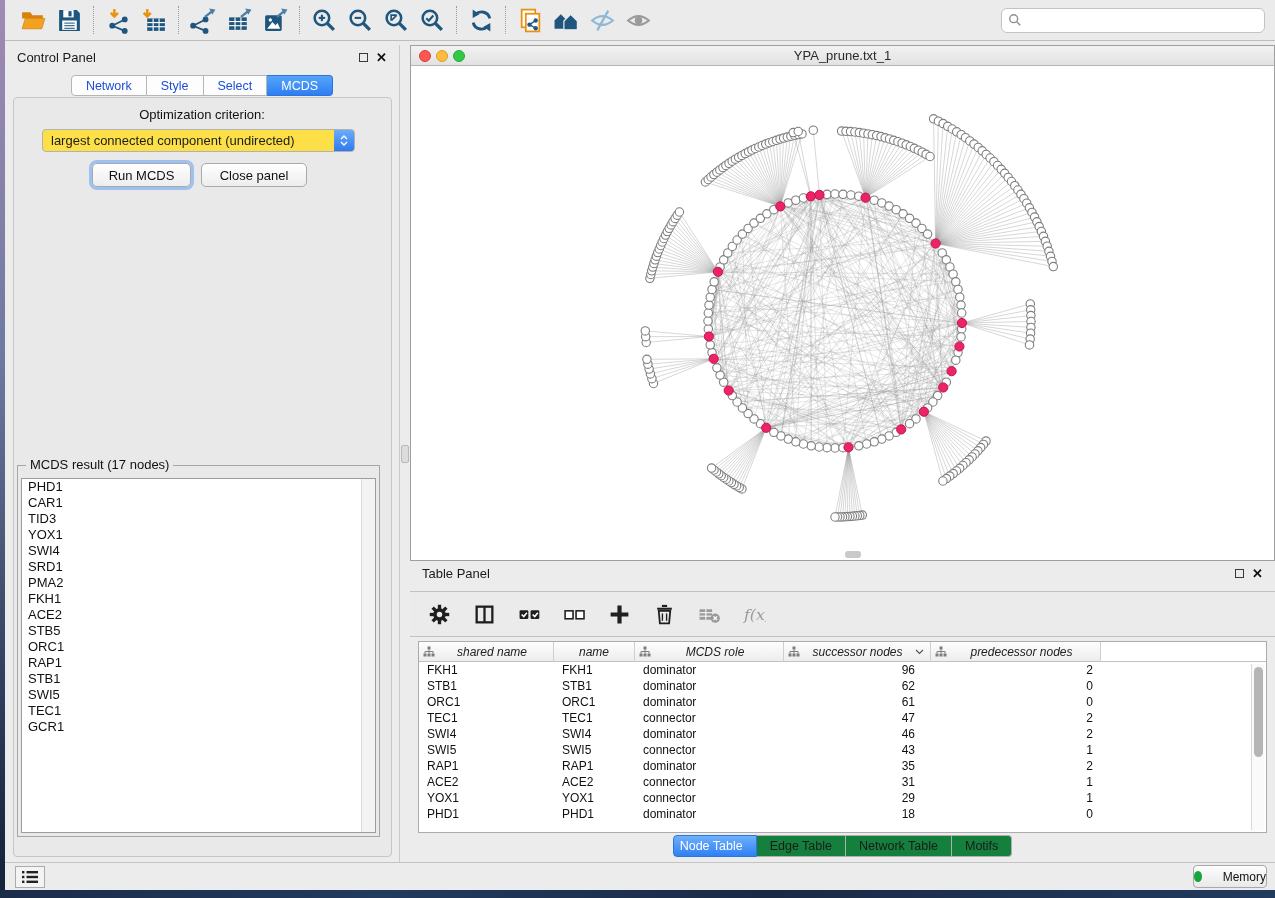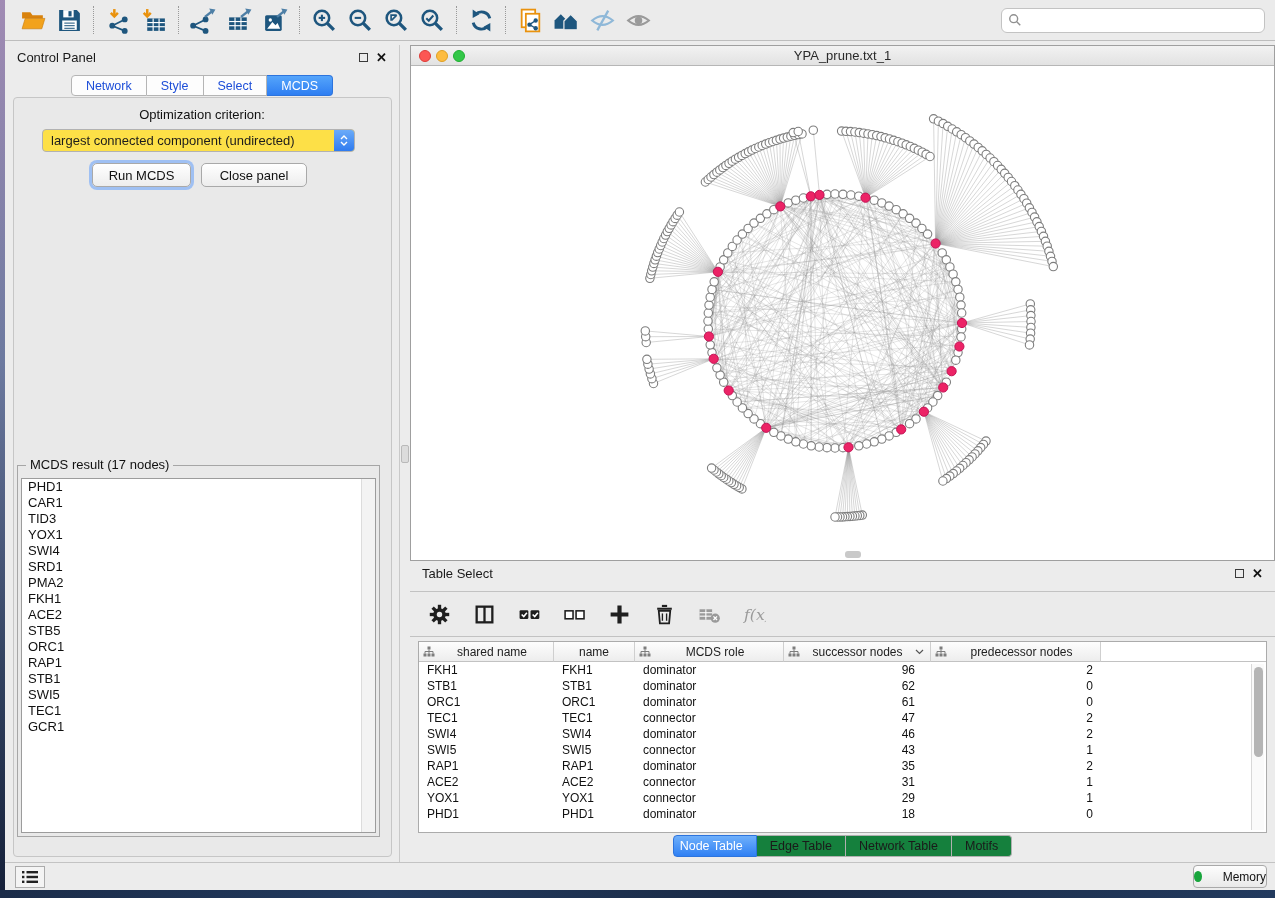--- a/index.html
+++ b/index.html
@@ -81,21 +81,21 @@
                 border-top:1px solid #c2c2c2; border-bottom:1px solid #c2c2c2; display:flex; align-items:center;
                 padding:0 14px; gap:15px; }
   .tp-btn { width:30px; height:30px; display:flex; align-items:center; justify-content:center; }
   .tp-btn svg { width:23px; height:23px; }
   #node-table { position:absolute; left:8px; top:80px; width:849px; height:192px; background:#fff;
                 border:1px solid #ababab; }
   .t-grid { display:grid; grid-template-columns:135px 81px 149px 147px 170px 1fr; }
   #t-header { height:20px; }
   #t-header .hcell { background:linear-gradient(180deg,#fdfdfd,#ededed); border-right:1px solid #cfcfcf;
                      border-bottom:1px solid #c2c2c2; display:flex; align-items:center; font-size:12px;
-                     color:#222; padding:0 4px; }
+                     color:#222; padding:0 4px;font-style:italic; }
   #t-header .hcell .hlabel { flex:1; text-align:center; }
   .org-ic { width:12px; height:12px; flex:0 0 12px; }
   .sort-ic { width:9px; height:6px; flex:0 0 9px; margin-right:2px; }
   .t-row { height:16px; }
   .t-row .cell { font-size:12px; line-height:16px; padding:0 8px; white-space:nowrap; overflow:hidden; color:#111; }
   .t-row .num { text-align:right; }
   .t-row .cell.suc { padding-right:16px; }
   #t-vscroll { position:absolute; right:2px; top:22px; bottom:2px; width:13px; background:#fafafa; border-left:1px solid #d8d8d8; }
   #t-vscroll .thumb { position:absolute; left:1.5px; top:3px; width:9px; height:90px; background:#b5b5b5; border-radius:5px; }
   #tp-tabs { position:absolute; left:0; top:274px; width:100%; display:flex; justify-content:center; }
@@ -1183,21 +1183,21 @@
           <circle cx="548.4" cy="280.5" r="4.6"></circle>
           <circle cx="317.7" cy="324.5" r="4.6"></circle>
           <circle cx="490.2" cy="363.4" r="4.6"></circle>
         </g>
       </svg>
     <div id="net-hscroll"></div>
   </div>
 
   <div id="table-panel">
     <div class="panel-head">
-      <span>Table Select</span>
+      <span>Table Panel</span>
       <span class="win-icons">
         <span class="float-ic"></span>
         <span class="close-ic">✕</span>
       </span>
     </div>
     <div id="tp-toolbar">
         <div class="tp-btn">
           <svg viewBox="0 0 22 22">
             <g stroke="#1f1f1f" stroke-width="3.2">
               <line x1="15" y1="11" x2="20.3" y2="11"></line>

